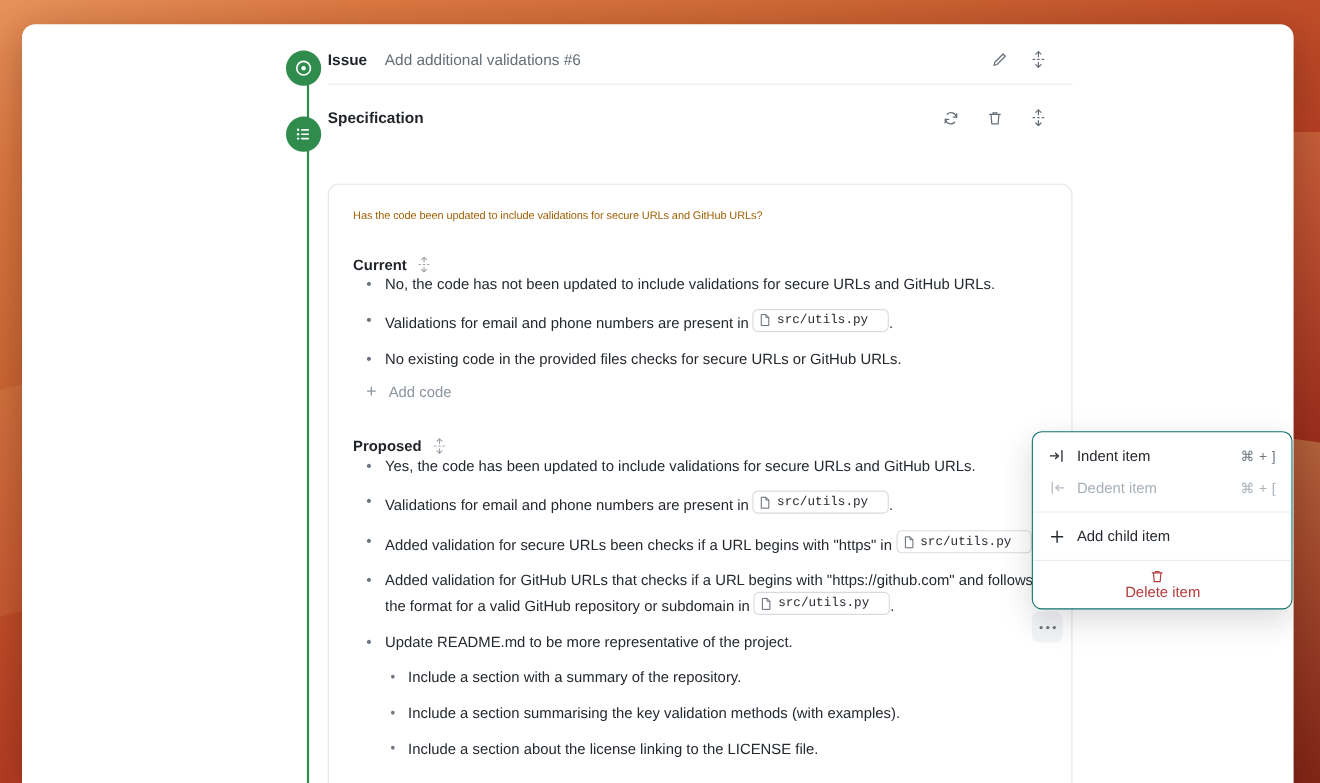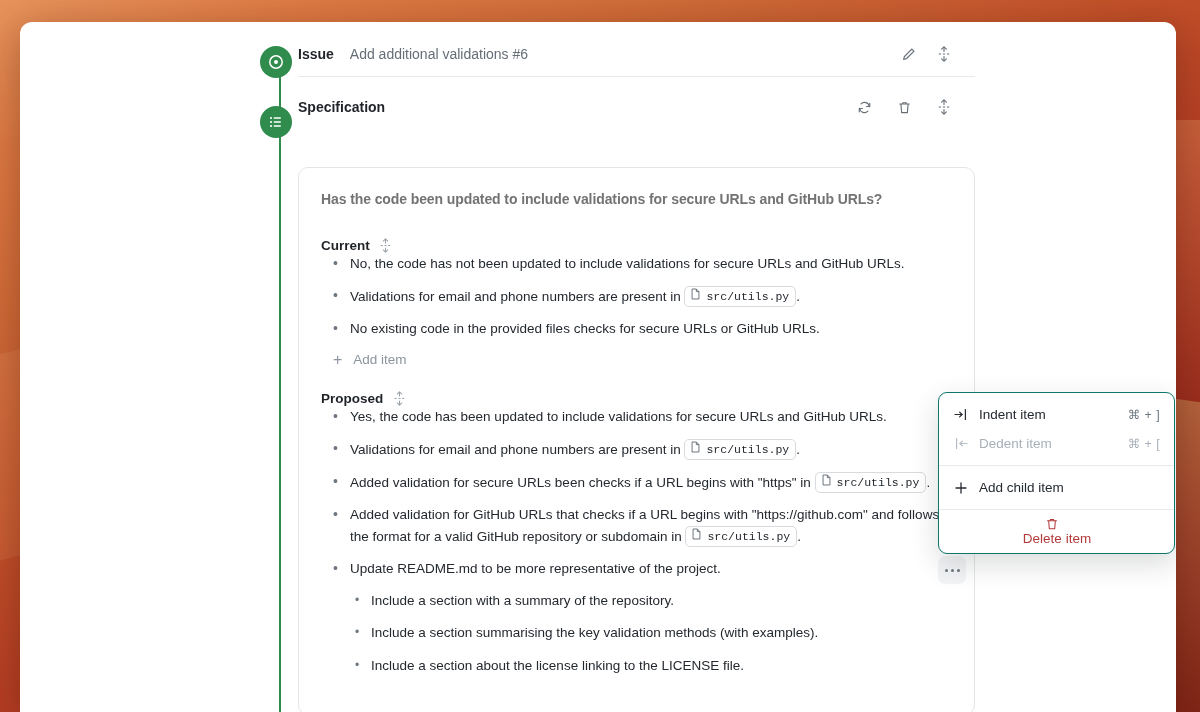--- a/index.html
+++ b/index.html
@@ -152,23 +152,23 @@
     margin-top: 30px;
     width: 677px;
     border: 1px solid #e3e5e8;
     border-radius: 10px;
     padding: 22px 22px 26px 22px;
     background: #fff;
     position: relative;
   }
 
   .spec-question {
-    font-size: 14px;
-    font-weight: bold;
-    color: #737373;
+    font-size: 10px;
+    font-weight: normal;
+    color: #a16207;
     line-height: 1.35;
     letter-spacing: -0.1px;
   }
 
   .section-label-row {
     display: flex;
     align-items: flex-start;
     gap: 8px;
     margin-top: 29px;
   }
@@ -201,24 +201,25 @@
     padding-left: 50px;
   }
   ul.items li.nested::before {
     left: 34px;
     font-size: 12px;
     top: 0px;
   }
 
   .code-chip {
     display: inline-flex;
+    align-items: center;
     gap: 5px;
     border: 1px solid #d8dade;
     border-radius: 5px;
-    padding: 1px 6px 1px 5px;
+    padding: 1px 18px 1px 5px;
     font-family: "Liberation Mono", monospace;
     font-size: 11.5px;
     color: #24292f;
     vertical-align: 1px;
     background: #fff;
     white-space: nowrap;
   }
 
   .add-item {
     display: flex;
@@ -419,24 +420,24 @@
               <span>src/utils.py</span>
             </span><span>.</span>
         </li>
         <li>
           <span>No existing code in the provided files checks for secure URLs or GitHub URLs.</span>
         </li>
       </ul>
 
       <div class="add-item">
         <span class="plus">+</span>
-        <span>Add item</span>
-      </div>
-
-      <div class="section-label-row" style="margin-top:23px;">
+        <span>Add code</span>
+      </div>
+
+      <div class="section-label-row" style="margin-top:33px;">
         <span class="section-label">Proposed</span>
         <span class="icon-btn" style="width:16px;height:16px;">
           <svg width="13" height="15" viewBox="0 0 14 16" fill="none" stroke="#9aa1a9" stroke-width="1.1">
             <path d="M7 1.2v4.2M7 10.6v4.2" stroke-linecap="round"></path>
             <path d="M4.6 3.2L7 0.9l2.4 2.3M4.6 12.8L7 15.1l2.4-2.3" stroke-linecap="round" stroke-linejoin="round"></path>
             <path d="M2.2 8h1.4M6.3 8h1.4M10.4 8h1.4" stroke-linecap="round"></path>
           </svg>
         </span>
       </div>
 

